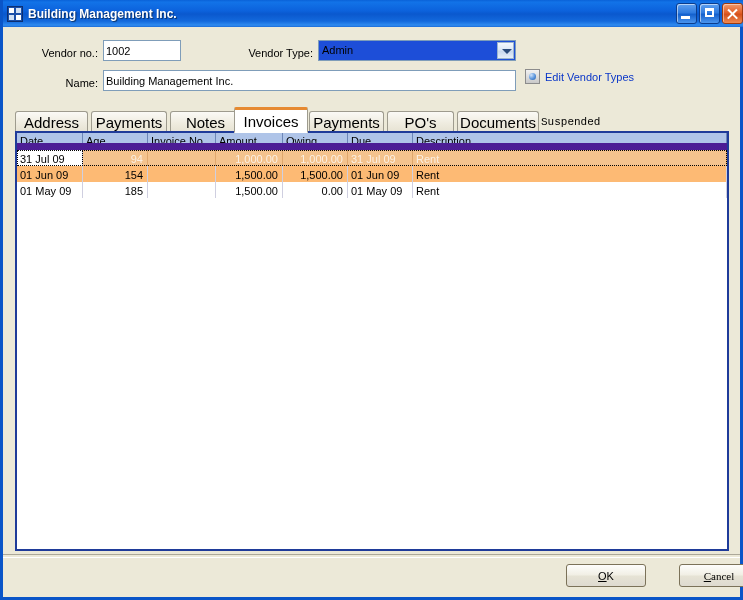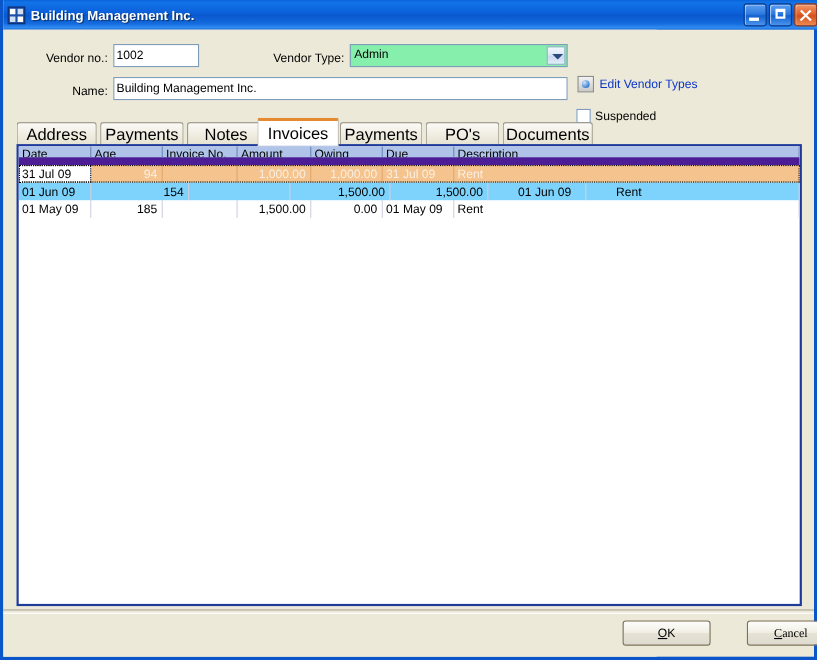--- a/index.html
+++ b/index.html
@@ -77,21 +77,21 @@
     text-align:right;
   }
   .txtfield{
     position:absolute;box-sizing:border-box;
     border:1px solid #7F9DB9;background:#fff;
     font-family:Liberation Sans, sans-serif;font-size:11px;color:#000;
     padding:1px 2px;line-height:normal;
   }
   .combo{
     position:absolute;box-sizing:border-box;
-    border:1px solid #7F9DB9;background:#86efac;
+    border:1px solid #7F9DB9;background:#1d4ed8;
     font-size:11px;color:#000;
   }
   .combo .val{position:absolute;left:3px;top:3px;}
   .combo .arrowbox{
     position:absolute;right:1px;top:1px;width:17px;bottom:1px;
     background:linear-gradient(to bottom,#F4F8FD 0%,#DCE7F5 45%,#C8D8EE 55%,#E6EEF9 100%);
     border:1px solid #9BB4CE;box-sizing:border-box;
   }
   .combo .arrowbox::after{
     content:"";position:absolute;left:4px;top:6px;
@@ -105,21 +105,21 @@
     background:linear-gradient(to bottom,#f2f2f2,#c9c9c9);
     border:1px solid #8c8c8c;position:relative;flex:none;
   }
   #edit-vendor-types .ico::after{
     content:"";position:absolute;left:3px;top:3px;width:7px;height:7px;border-radius:50%;
     background:radial-gradient(circle at 32% 30%,#cfe2fa 0%,#5a95dd 55%,#1d55a8 100%);
   }
   #edit-vendor-types .lnk{color:#0A36C8;font-size:11px;white-space:nowrap;}
 
   
-  #suspended-row{position:absolute;left:521px;top:72px;display:flex;align-items:center;gap:4px;}
+  #suspended-row{position:absolute;left:521px;top:88px;display:flex;align-items:center;gap:4px;font-family:Liberation Mono, monospace;}
   .cbox{
     width:13px;height:13px;box-sizing:border-box;flex:none;
     border:1px solid #7F9DB9;background:#fff;
   }
 
   
   #tabstrip{position:absolute;left:12px;top:79px;width:714px;height:26px;}
   .tab{
     position:absolute;bottom:0;height:21px;box-sizing:border-box;
     background:linear-gradient(to bottom,#fbfaf6 0%,#efece0 55%,#e6e2d2 100%);
@@ -151,21 +151,21 @@
   #grid-head .hc{
     box-sizing:border-box;border-right:1px solid #6C86B8;
     padding:2px 0 0 3px;font-size:11px;color:#000;overflow:hidden;white-space:nowrap;
   }
   .grow{display:flex;height:16px;box-sizing:border-box;}
   .grow .gc{
     box-sizing:border-box;border-right:1px solid #CFCFE0;
     padding:3px 3px 0 3px;font-size:11px;color:#000;overflow:hidden;white-space:nowrap;
   }
   .grow .gc.num{text-align:right;padding-right:4px;}
-  .grow.alt{background:#7dd3fc;gap:24px;}
+  .grow.alt{background:#fdba74;}
   .grow.selected{background:#F4C38E;outline:1px dotted #000;outline-offset:-1px;}
   .grow.selected .gc{color:#FBEFE1;border-right-color:#E0A86E;}
   .grow.selected .gc.focused{
     background:#fff;color:#000;border-right-color:#CFCFE0;
     outline:1px dotted #000;outline-offset:-1px;
   }
   
   #sep{position:absolute;left:0;top:527px;width:737px;height:2px;
     border-top:1px solid #aca899;border-bottom:1px solid #fff;}
   .btn{

